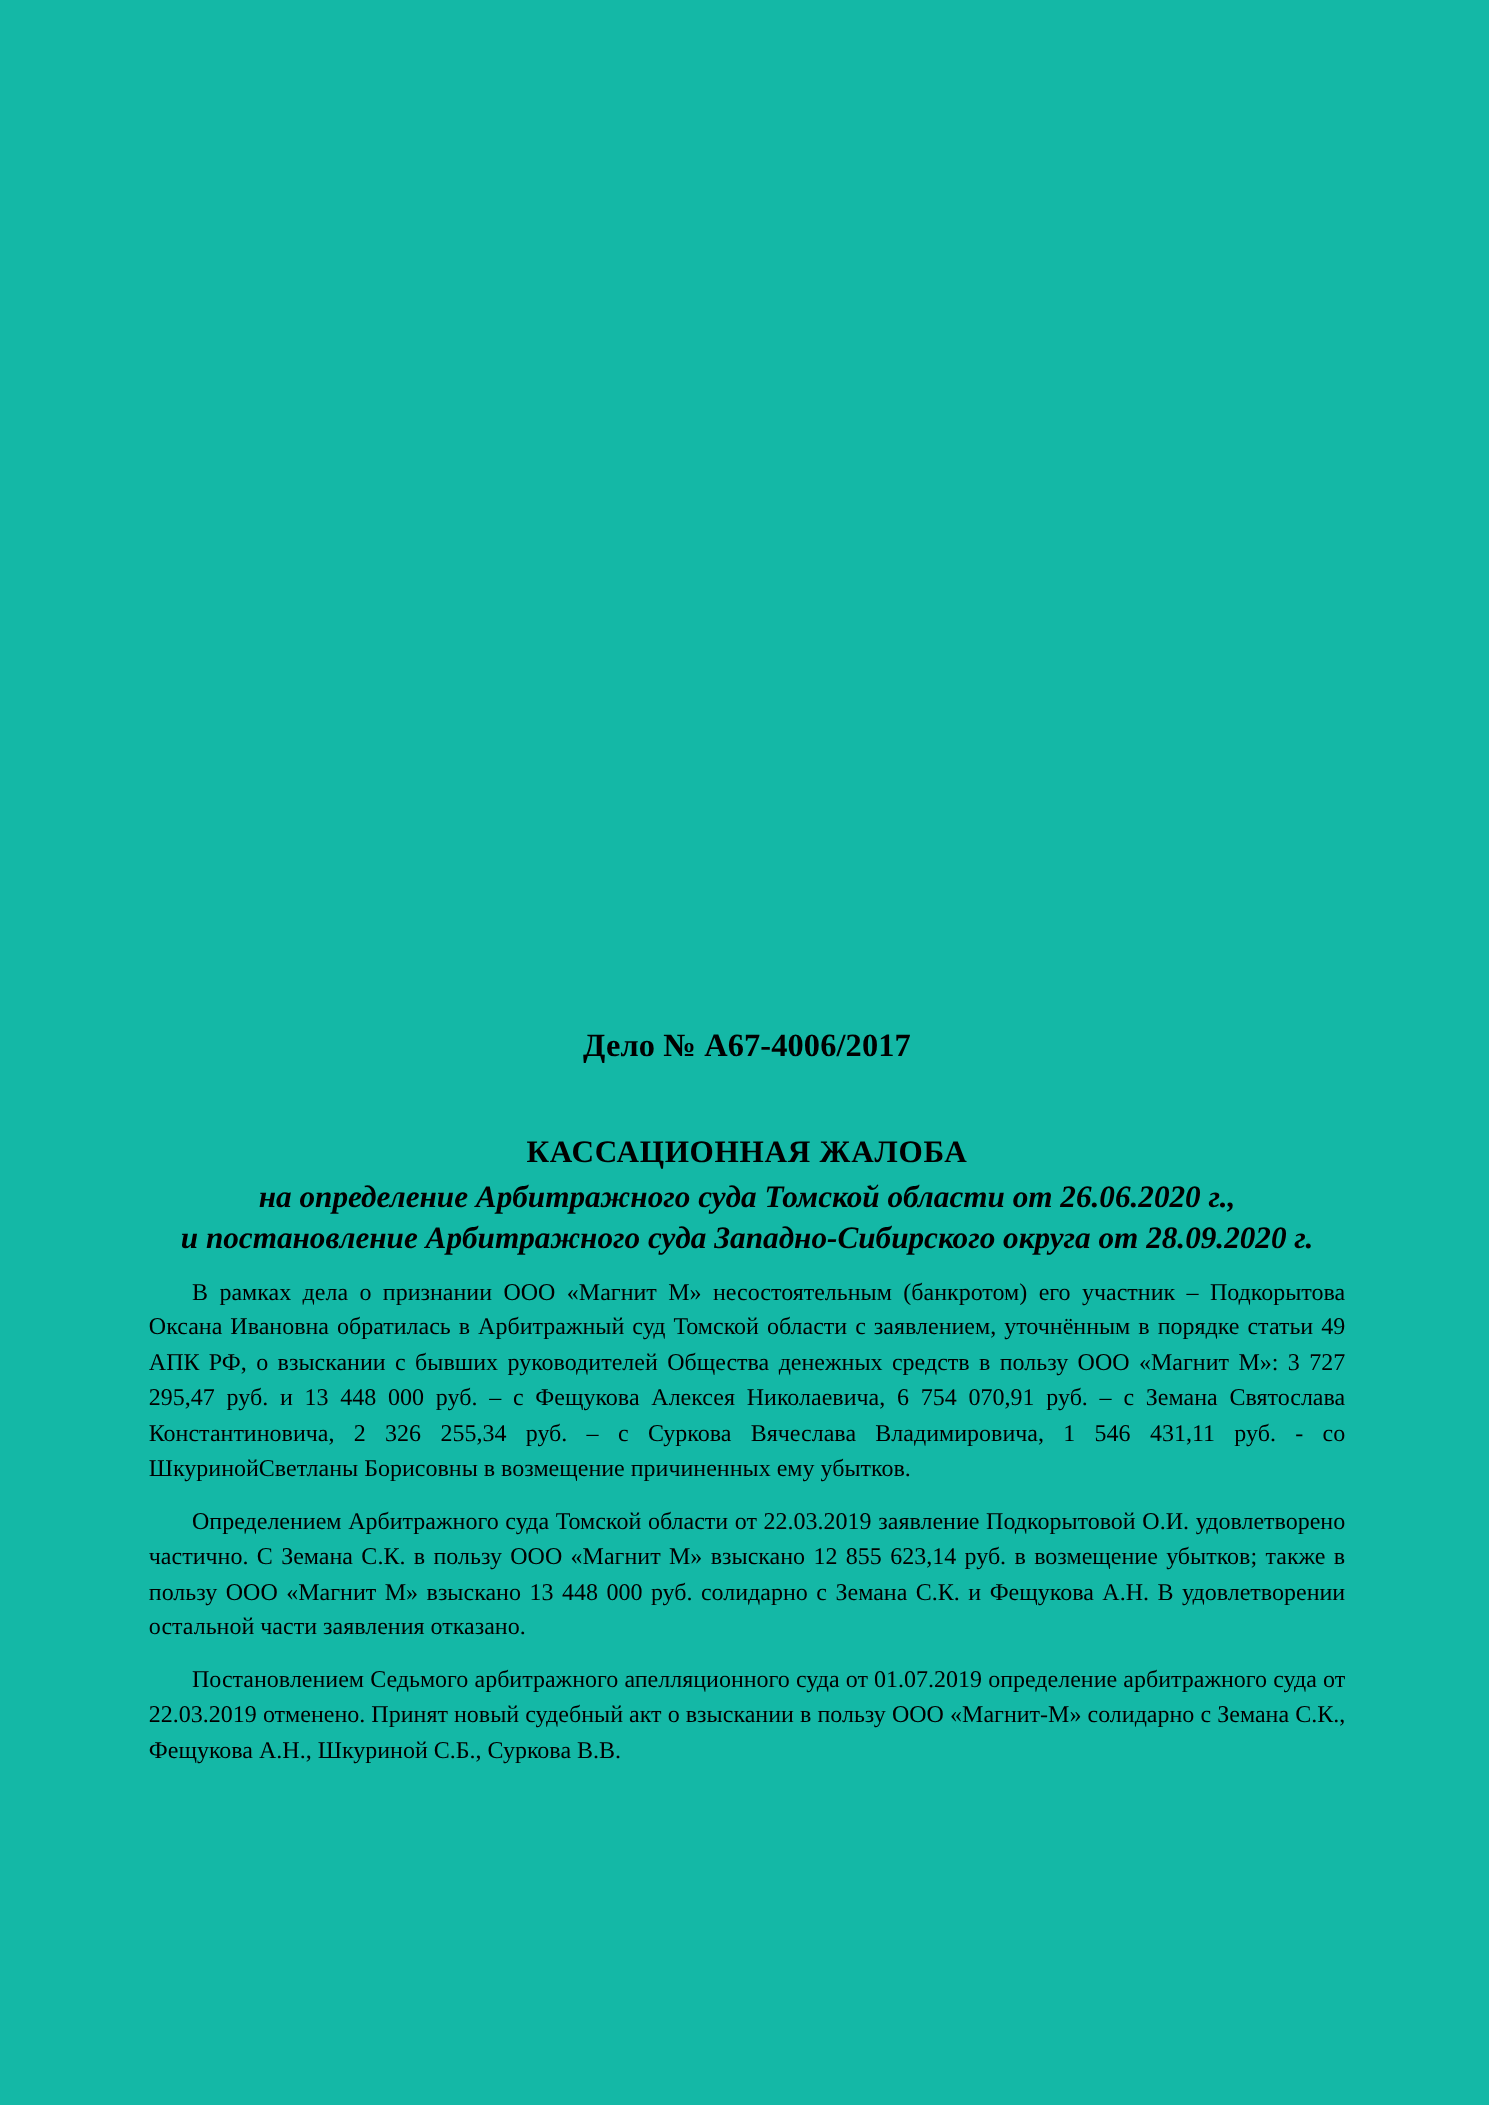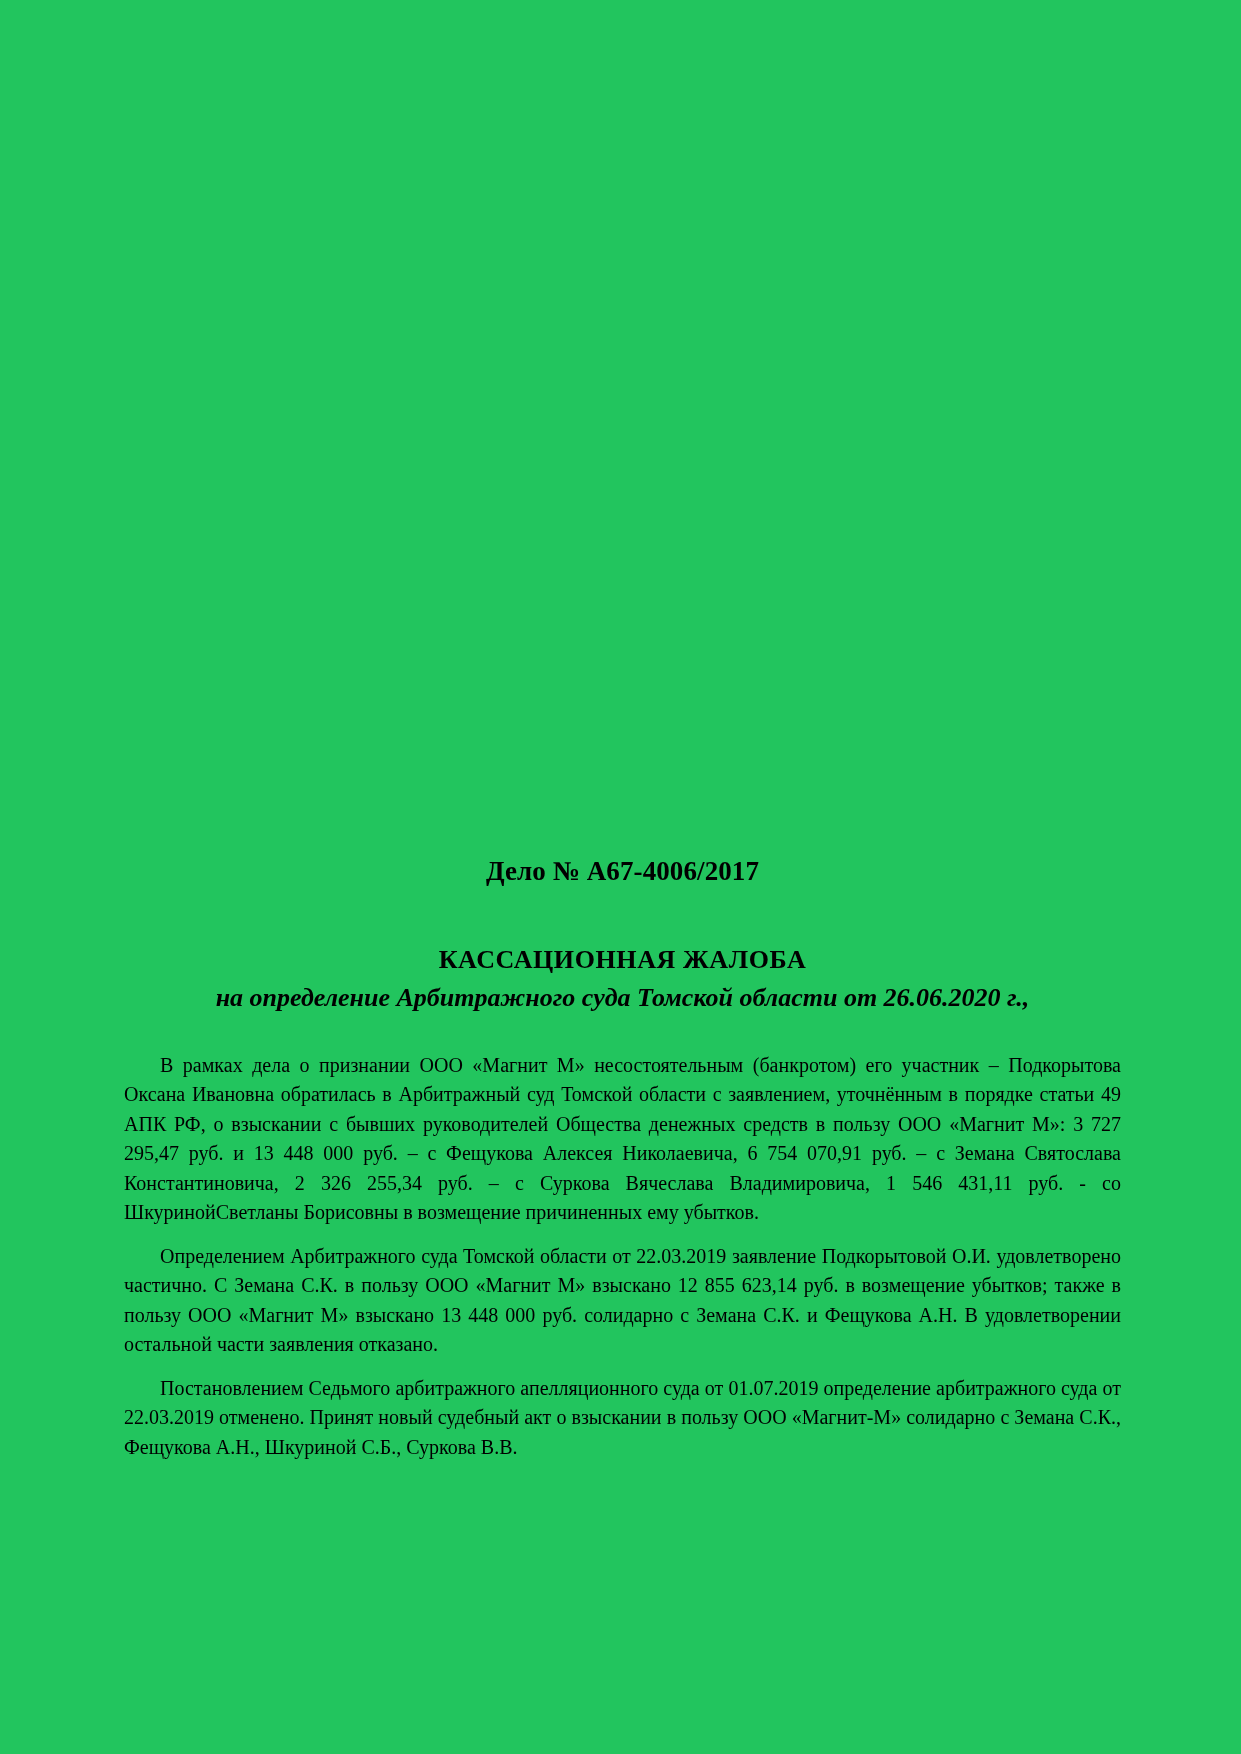--- a/index.html
+++ b/index.html
@@ -13,21 +13,21 @@
     height: 1754px;
     position: relative;
     font-family: "Liberation Serif", "DejaVu Serif", serif;
     color: #000000;
     -webkit-font-smoothing: antialiased;
   }
 
   .page {
     position: absolute;
     inset: 0;
-    background: #22c55e;
+    background: #14b8a6;
   }
 
   
   .page-top-blank {
     height: 855px;
   }
 
   .content {
     position: absolute;
     left: 110px;
@@ -42,21 +42,21 @@
     line-height: 1.2;
     letter-spacing: 0.1px;
     margin: 0 0 56px 0;
   }
 
   .doc-title-block {
     text-align: center;
     font-weight: bold;
     font-size: 26px;
     line-height: 1.30;
-    margin: 0 0 36px 0;
+    margin: 0 0 14px 0;
   }
   .doc-title-main {
     display: block;
     letter-spacing: 0.6px;
     margin-bottom: 4px;
   }
   .doc-title-sub {
     display: block;
     white-space: nowrap;
     font-style: italic;
@@ -79,20 +79,21 @@
 
   <div class="page-top-blank"></div>
 
   <div class="content">
 
     <div class="case-number">Дело № А67-4006/2017</div>
 
     <div class="doc-title-block">
       <span class="doc-title-main">КАССАЦИОННАЯ ЖАЛОБА</span>
       <span class="doc-title-sub">на определение Арбитражного суда Томской области от 26.06.2020 г.,</span>
+      <span class="doc-title-sub">и постановление Арбитражного суда Западно-Сибирского округа от 28.09.2020 г.</span>
     </div>
 
     <div class="body-text">
       <p>В рамках дела о признании ООО «Магнит М» несостоятельным (банкротом) его участник – Подкорытова Оксана Ивановна обратилась в Арбитражный суд Томской области с заявлением, уточнённым в порядке статьи 49 АПК РФ, о взыскании с бывших руководителей Общества денежных средств в пользу ООО «Магнит М»: 3 727 295,47 руб. и 13 448 000 руб. – с Фещукова Алексея Николаевича, 6 754 070,91 руб. – с Земана Святослава Константиновича, 2 326 255,34 руб. – с Суркова Вячеслава Владимировича, 1 546 431,11 руб. - со ШкуринойСветланы Борисовны в возмещение причиненных ему убытков.</p>
       <p>Определением Арбитражного суда Томской области от 22.03.2019 заявление Подкорытовой О.И. удовлетворено частично. С Земана С.К. в пользу ООО «Магнит М» взыскано 12 855 623,14 руб. в возмещение убытков; также в пользу ООО «Магнит М» взыскано 13 448 000 руб. солидарно с Земана С.К. и Фещукова А.Н. В удовлетворении остальной части заявления отказано.</p>
       <p>Постановлением Седьмого арбитражного апелляционного суда от 01.07.2019 определение арбитражного суда от 22.03.2019 отменено. Принят новый судебный акт о взыскании в пользу ООО «Магнит-М» солидарно с Земана С.К., Фещукова А.Н., Шкуриной С.Б., Суркова В.В.</p>
 
     </div>
 
   </div>

